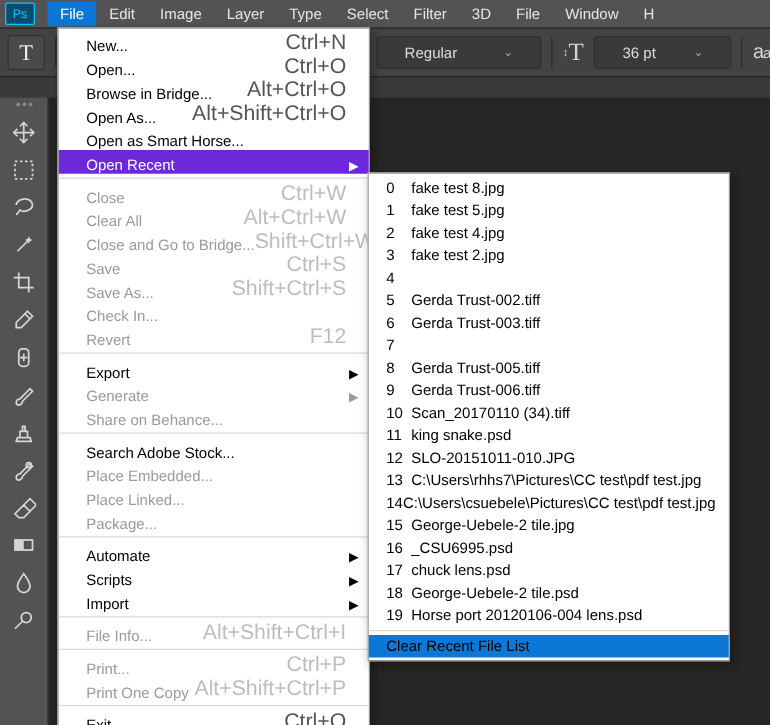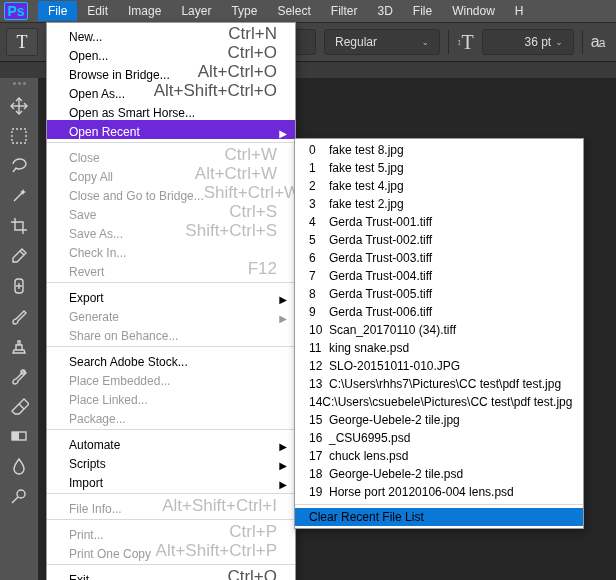--- a/index.html
+++ b/index.html
@@ -1,25 +1,25 @@
 <!DOCTYPE html>
 <html><head>
 <meta charset="utf-8">
 <style>
   html,body{margin:0;padding:0;width:616px;height:580px;overflow:hidden;font-family:"Segoe UI","Helvetica Neue",Arial,sans-serif;font-size:12px;background:#272727;color:#ddd}
   .menubar{height:22px;background:#535353;display:flex;align-items:center;padding-left:4px}
-  .ps-logo{width:22px;height:16px;background:#6d28d9;border:1px solid #00c8ff;border-radius:2px;color:#00c8ff;font-weight:700;font-size:14px;display:flex;align-items:center;justify-content:center;margin-right:10px}
+  .ps-logo{width:22px;height:16px;background:#0c4a6e;border:1px solid #00c8ff;border-radius:2px;color:#00c8ff;font-weight:400;font-size:10px;display:flex;align-items:center;justify-content:center;margin-right:10px}
   .menu-item{padding:3px 10px;color:#e6e6e6;cursor:default}
   .menu-item.active{background:#0b78d7;color:#fff}
   .options-bar{height:38px;background:#434343;border-top:1px solid #2a2a2a;border-bottom:1px solid #1d1d1d;display:flex;align-items:center;padding-left:6px;gap:8px}
   .opt-T{width:30px;height:26px;border:1px solid #333;background:#4a4a4a;display:flex;align-items:center;justify-content:center;font-family:Georgia,serif;font-size:18px;color:#eee;border-radius:2px}
   .opt-blank{width:268px;height:24px;border:1px solid #2e2e2e;background:#3a3a3a;border-radius:3px}
-  .opt-sel{height:24px;background:#3a3a3a;border:1px solid #2e2e2e;border-radius:3px;display:flex;align-items:center;padding:0 10px;gap:4px;color:#ddd}
+  .opt-sel{height:24px;background:#3a3a3a;border:1px solid #2e2e2e;border-radius:3px;display:flex;align-items:center;padding:0 22px;gap:4px;color:#ddd}
   .opt-sel.small{width:94px;justify-content:space-between}
-  .opt-sel.size{width:70px;justify-content:flex-end}
+  .opt-sel.size{width:70px;justify-content:space-between}
   .chev{font-size:9px;color:#bbb}
   .sep{width:1px;height:24px;background:#2a2a2a}
   .t2{display:flex;align-items:center;gap:2px;font-family:Georgia,serif;color:#d5d5d5}
   .t2 .bigT{font-size:20px}
   .t2 .arrows{font-size:9px;letter-spacing:-2px}
   .aa{font-size:16px;color:#d5d5d5;letter-spacing:-1px}
   .tabstrip{height:18px;background:#3a3a3a;border-bottom:1px solid #1f1f1f;color:#999;font-size:10px;padding:2px 6px}
   .workspace{position:absolute;left:0;top:78px;right:0;bottom:0;background:#262626}
   .tools{position:absolute;left:0;top:78px;width:38px;bottom:0;background:#535353;border-right:1px solid #2a2a2a;padding-top:4px;display:flex;flex-direction:column;align-items:center;gap:2px}
   .tool{width:30px;height:28px;display:flex;align-items:center;justify-content:center;border-radius:2px}
@@ -200,21 +200,21 @@
     <div class="mi hover">
       <span>Open Recent</span>
       <span class="arw">▶</span>
     </div>
     <hr class="msep">
     <div class="mi disabled">
       <span>Close</span>
       <span class="sc">Ctrl+W</span>
     </div>
     <div class="mi disabled">
-      <span>Copy All</span>
+      <span>Clear All</span>
       <span class="sc">Alt+Ctrl+W</span>
     </div>
     <div class="mi disabled">
       <span>Close and Go to Bridge...</span>
       <span class="sc">Shift+Ctrl+W</span>
     </div>
     <div class="mi disabled">
       <span>Save</span>
       <span class="sc">Ctrl+S</span>
     </div>
@@ -300,33 +300,31 @@
     <div class="si">
       <span class="num">2</span>
       <span>fake test 4.jpg</span>
     </div>
     <div class="si">
       <span class="num">3</span>
       <span>fake test 2.jpg</span>
     </div>
     <div class="si">
       <span class="num">4</span>
-      <span>Gerda Trust-001.tiff</span>
     </div>
     <div class="si">
       <span class="num">5</span>
       <span>Gerda Trust-002.tiff</span>
     </div>
     <div class="si">
       <span class="num">6</span>
       <span>Gerda Trust-003.tiff</span>
     </div>
     <div class="si">
       <span class="num">7</span>
-      <span>Gerda Trust-004.tiff</span>
     </div>
     <div class="si">
       <span class="num">8</span>
       <span>Gerda Trust-005.tiff</span>
     </div>
     <div class="si">
       <span class="num">9</span>
       <span>Gerda Trust-006.tiff</span>
     </div>
     <div class="si">

